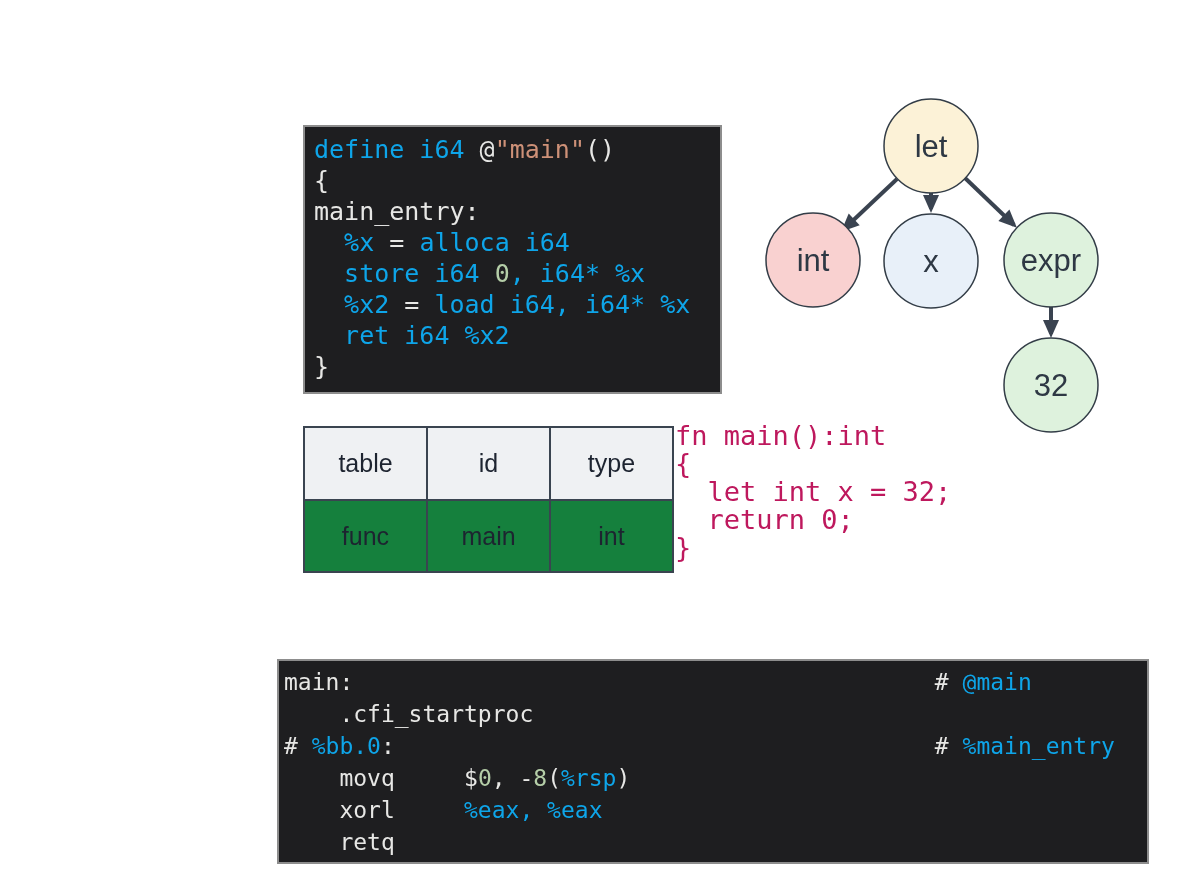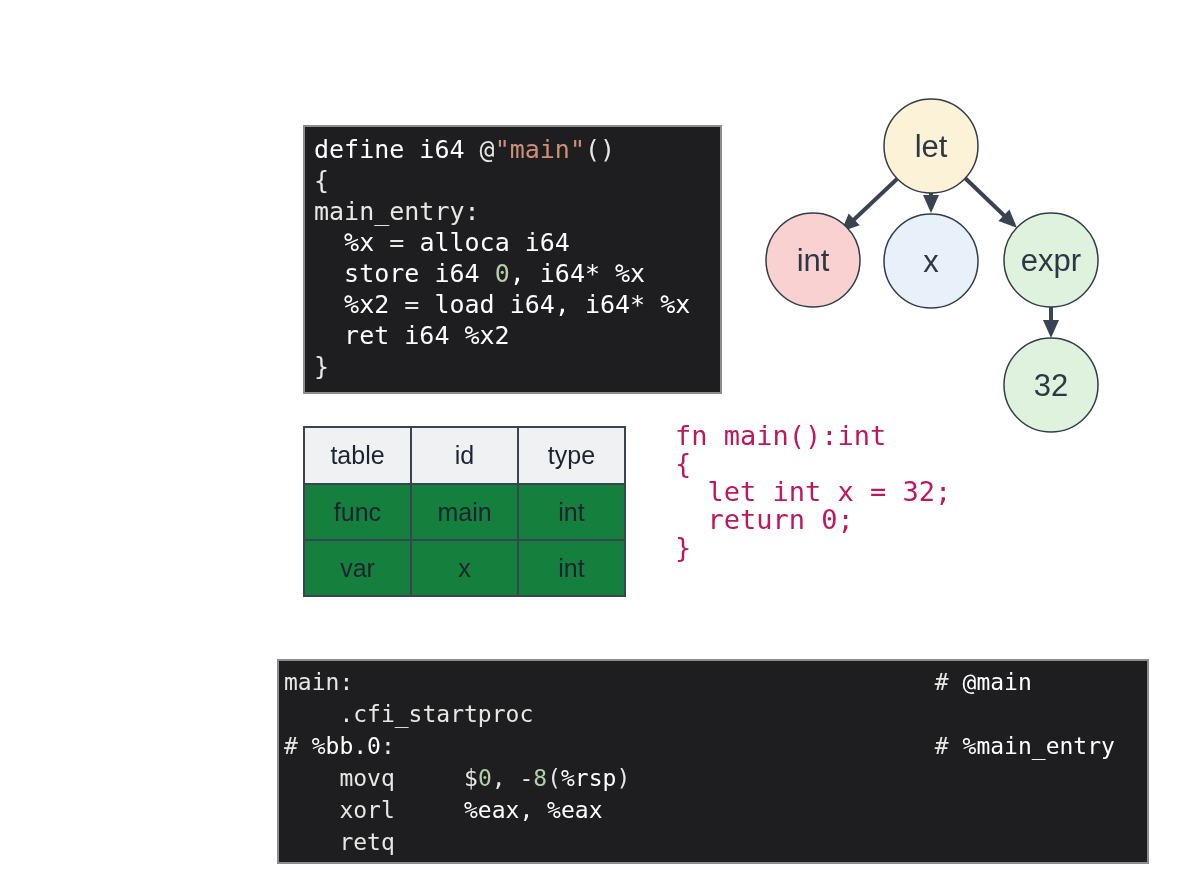--- a/index.html
+++ b/index.html
@@ -8,34 +8,34 @@
 
   
   .codeblock{position:absolute;background:#1e1e20;border:2px solid #8d8d8d;color:#e7e7e5;
              font-family:"DejaVu Sans Mono",monospace;white-space:pre;box-sizing:border-box;
              overflow:hidden;}
   #ir-block{left:303px;top:100px;width:419px;height:269px;font-size:25px;line-height:31px;
             padding:7px 0 0 9px;}
   #asm-block{left:277px;top:636px;width:872px;height:205px;font-size:23px;line-height:32px;
              padding:5px 0 0 5px;}
   .tok-fg{color:inherit}
-  .tok-blue{color:#ffffff}
+  .tok-blue{color:#0ea5e9}
   .tok-green{color:#b5cea8}
   .tok-orange{color:#ce9178}
 
   
   #src-block{position:absolute;left:675px;top:395px;color:#be185d;white-space:pre;
              font-family:"DejaVu Sans Mono",monospace;font-size:27px;line-height:28px;}
 
   
   #symbol-table{position:absolute;left:303px;top:426px;border-collapse:collapse;
                 font-family:"Liberation Sans",sans-serif;font-size:25px;color:#1d2430;
                 table-layout:fixed;}
   #symbol-table th,#symbol-table td{border:2px solid #3a4450;text-align:center;
-                font-weight:normal;width:97px;padding:4px;}
+                font-weight:normal;width:97px;padding:12px;}
   #symbol-table th{background:#eff1f3;height:47px;}
   #symbol-table td{background:#15803d;height:46px;}
 
   
   #ast-tree{position:absolute;left:740px;top:85px;}
   #ast-tree text{font-family:"Liberation Sans",sans-serif;font-size:31px;fill:#2e3844;}
   #ast-tree circle{stroke:#333d47;stroke-width:1.5;}
   #ast-tree line{stroke:#3a4350;stroke-width:4;}
 </style>
 </head>
@@ -86,25 +86,20 @@
         <th>id</th>
         <th>type</th>
       </tr>
     </thead>
     <tbody>
       <tr>
         <td>func</td>
         <td>main</td>
         <td>int</td>
       </tr>
-      <tr>
-        <td>var</td>
-        <td>x</td>
-        <td>int</td>
-      </tr>
     </tbody>
   </table>
 
   <pre id="src-block"><div><span class="tok-fg">fn main():int</span></div><div><span class="tok-fg">{</span></div><div><span class="tok-fg">  let int x = 32;</span></div><div><span class="tok-fg">  return 0;</span></div><div><span class="tok-fg">}</span></div></pre>
 
   <pre id="asm-block" class="codeblock"><div><span class="tok-fg">main:</span><span class="tok-fg">                                          # </span><span class="tok-blue">@main</span></div><div><span class="tok-fg">    .cfi_startproc</span></div><div><span class="tok-fg"># </span><span class="tok-blue">%bb.0</span><span class="tok-fg">:                                       # </span><span class="tok-blue">%main_entry</span></div><div><span class="tok-fg">    movq     $</span><span class="tok-green">0</span><span class="tok-fg">, -</span><span class="tok-green">8</span><span class="tok-fg">(</span><span class="tok-blue">%rsp</span><span class="tok-fg">)</span></div><div><span class="tok-fg">    xorl     </span><span class="tok-blue">%eax, %eax</span></div><div><span class="tok-fg">    retq</span></div></pre>
 
 </div>
 
 </body></html>

